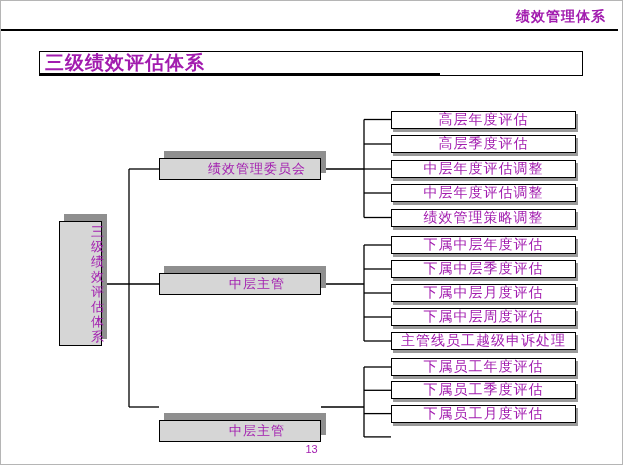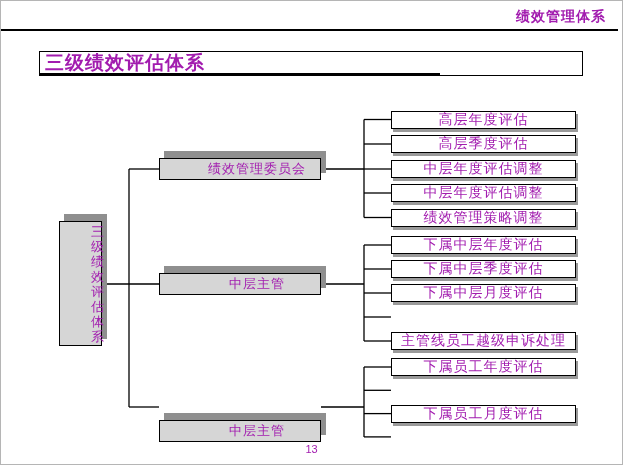--- a/index.html
+++ b/index.html
@@ -121,19 +121,21 @@
 
   <div class="leaf" style="top:109.5px">高层年度评估</div>
   <div class="leaf" style="top:134px">高层季度评估</div>
   <div class="leaf" style="top:159px">中层年度评估调整</div>
   <div class="leaf" style="top:183px">中层年度评估调整</div>
   <div class="leaf" style="top:207.5px">绩效管理策略调整</div>
 
   <div class="leaf" style="top:235px">下属中层年度评估</div>
   <div class="leaf" style="top:259px">下属中层季度评估</div>
   <div class="leaf" style="top:283px">下属中层月度评估</div>
+  <div class="leaf" style="top:307px">下属中层周度评估</div>
   <div class="leaf" style="top:331px">主管线员工越级申诉处理</div>
 
   <div class="leaf" style="top:357px">下属员工年度评估</div>
+  <div class="leaf" style="top:380.3px">下属员工季度评估</div>
   <div class="leaf" style="top:403.6px">下属员工月度评估</div>
 
   <div class="page-num">13</div>
 </div>
 
 </body></html>

